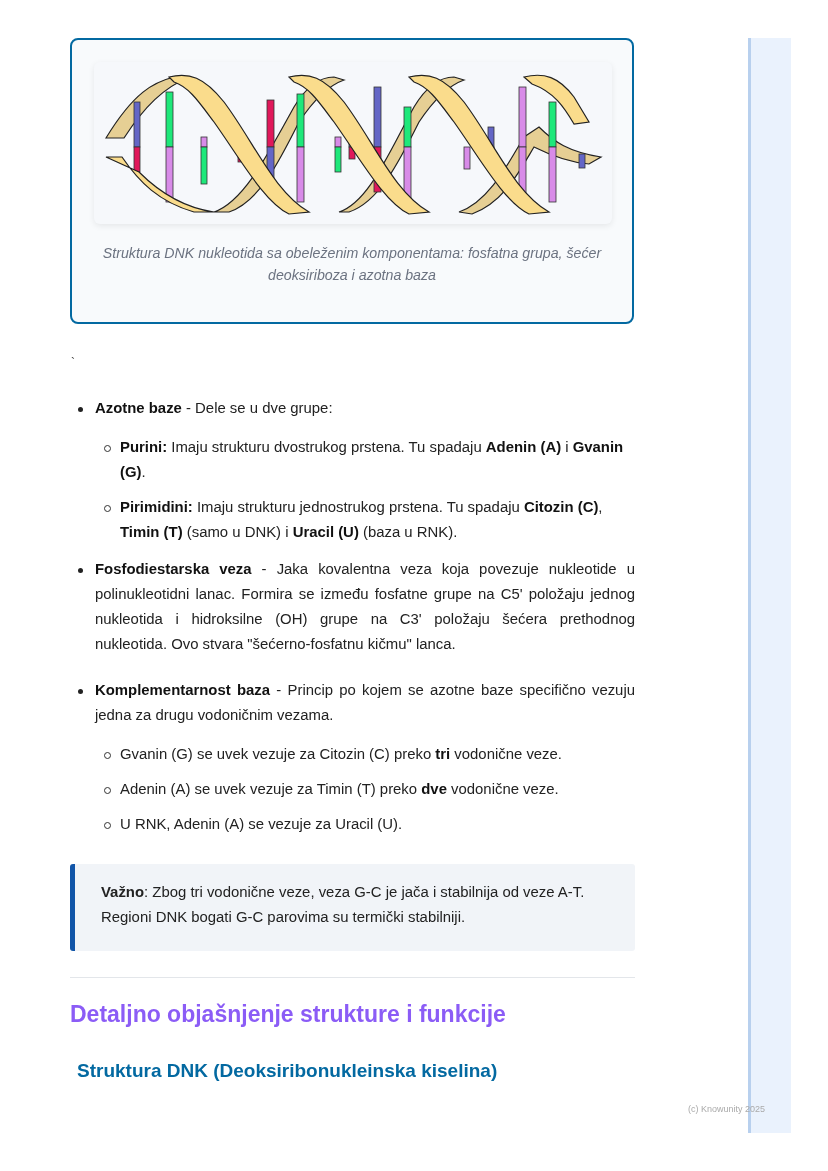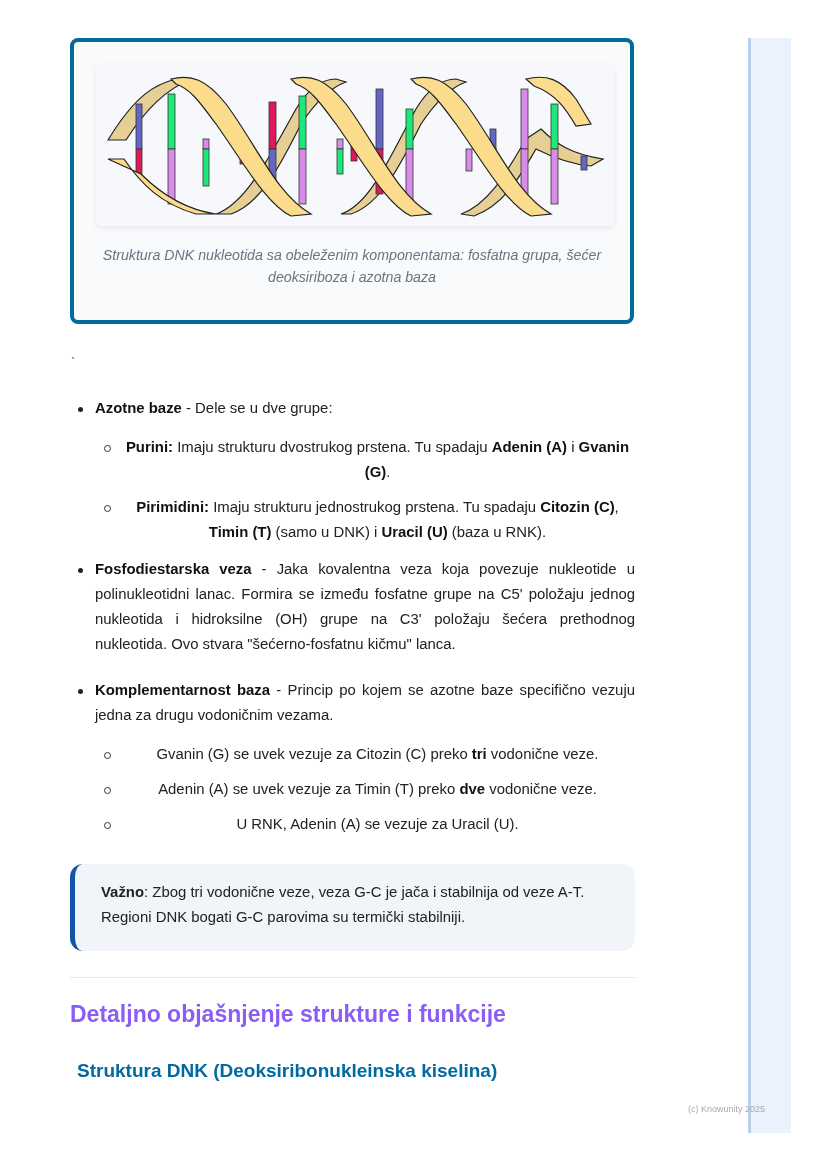--- a/index.html
+++ b/index.html
@@ -3,21 +3,21 @@
   <meta charset="utf-8">
   <style>
     * { box-sizing: border-box; margin: 0; padding: 0; }
     html, body { width: 828px; height: 1171px; background: #ffffff; overflow: hidden; }
     body { font-family: "Liberation Sans", "DejaVu Sans", sans-serif; color: #1f2328; position: relative; }
 
     .page { position: absolute; left: 70px; top: 38px; width: 565px; }
 
     .figure-card {
       width: 564px; height: 286px;
-      border: 4px solid #0369a1; border-radius: 8px;
+      border: 2px solid #0369a1; border-radius: 8px;
       background: #f8fafc;
       position: relative;
     }
     .figure-inner {
       position: absolute; left: 22px; top: 22px; width: 518px; height: 162px;
       background: #f6f8fb; border-radius: 6px;
       box-shadow: 0 2px 6px rgba(0,0,0,0.08);
       overflow: hidden;
     }
     .figure-inner svg { display: block; }
@@ -30,29 +30,29 @@
 
     .content { position: absolute; left: 0; top: 358px; width: 565px; font-size: 14.9px; line-height: 25px; color: #222; }
     .content b { font-weight: bold; color: #111; }
 
     ul.main { list-style: none; }
     ul.main > li { position: relative; padding-left: 25px; margin-bottom: 12px; }
     ul.main > li::before {
       content: ""; position: absolute; left: 8px; top: 11px; width: 5px; height: 5px; border-radius: 50%; background: #222;
     }
     ul.sub { list-style: none; margin-top: 14px; }
-    ul.sub > li { position: relative; padding-left: 25px; margin-bottom: 10px; text-align: center; }
+    ul.sub > li { position: relative; padding-left: 25px; margin-bottom: 10px; }
     ul.sub > li::before {
       content: ""; position: absolute; left: 9px; top: 10px; width: 5px; height: 5px; border-radius: 50%; border: 1.2px solid #333; background: transparent;
     }
     .justify { text-align: justify; }
 
     .note {
       position: absolute; left: 0; top: 826px; width: 565px; height: 87px;
-      background: #f1f4f8; border-left: 5px solid #1155a8; border-radius: 13px;
+      background: #f1f4f8; border-left: 5px solid #1155a8; border-radius: 3px;
       padding: 16px 20px 0 26px; font-size: 14.9px; line-height: 25px; color: #222;
     }
     .divider { position: absolute; left: 0; top: 939px; width: 565px; height: 1px; background: #e3e6ea; }
     .h2 { position: absolute; left: 0; top: 963px; font-size: 23px; font-weight: bold; color: #8b5cf6; }
     .h3 { position: absolute; left: 7px; top: 1022px; font-size: 19px; font-weight: bold; color: #0369a1; }
 
     .side-panel {
       position: absolute; left: 748px; top: 38px; width: 43px; height: 1095px;
       background: #eaf2fd; border-left: 3px solid #b8d0ee;
     }

